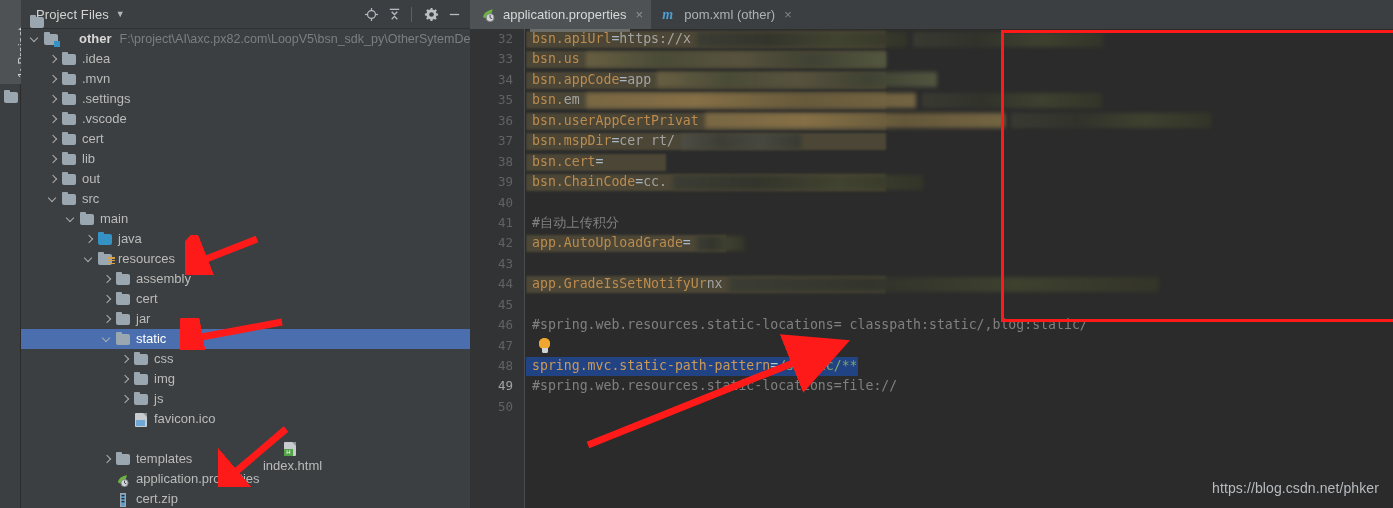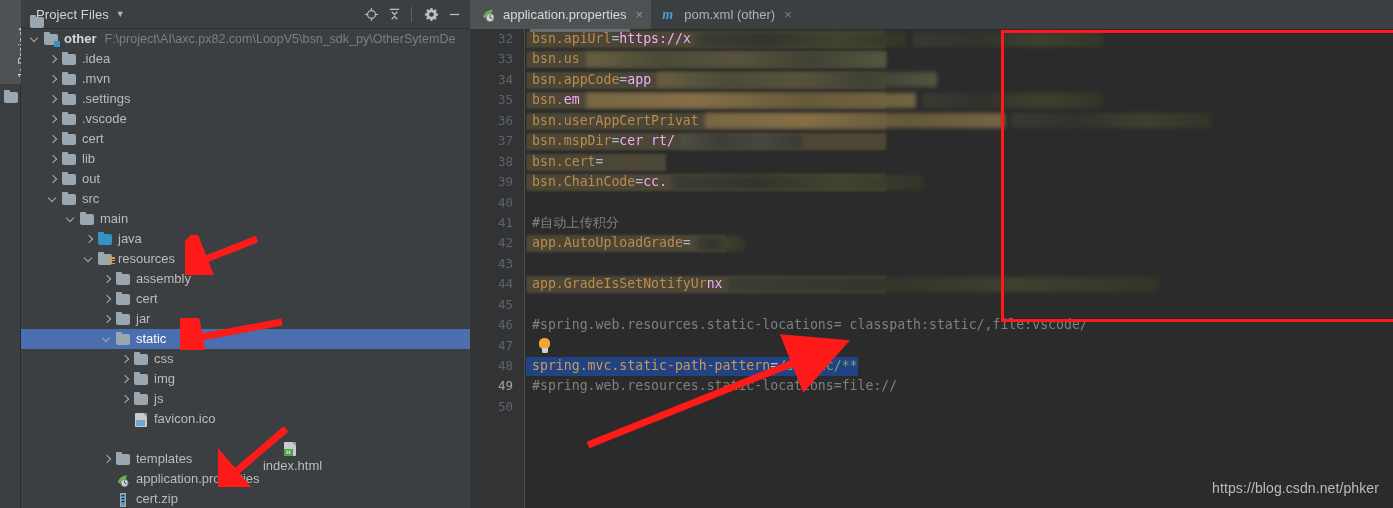--- a/index.html
+++ b/index.html
@@ -124,21 +124,21 @@
     position: relative;
   }
   .tree-row .arrow.none { visibility: hidden; }
   .tree-row .ficon {
     width: 16px; height: 16px;
     flex: none;
     margin-right: 5px;
     position: relative;
   }
   .tree-row .label { line-height: 20px; }
-  .tree-row .label.bold { font-weight: bold; color: #d8d8d8; }
+  .tree-row .label.bold { font-weight: bold; color: #d8d8d8; margin-left: 15px; }
   .tree-row .path {
     color: #7b7f82;
     margin-left: 8px;
     font-size: 12.5px;
   }
 
   
   .folder {
     position: absolute;
     left: 1px; top: 3px;
@@ -309,21 +309,21 @@
   }
   .cline {
     height: 20.45px;
     line-height: 20.45px;
     white-space: nowrap;
     padding-left: 6px;
     position: relative;
   }
   .key { color: #bc8b4f; }
   .eq { color: #a9b7c6; }
-  .val { color: #f0abfc; }
+  .val { color: #a3a3a3; }
   .cmt { color: #808080; }
   .sel-line {
     background: #214283;
   }
   .sel-line .key { color: #cc9a58; }
   .sel-line .val { color: #7fa46a; }
   .sel-line .eq  { color: #b8c4d0; }
 
   
   .blur {
@@ -735,21 +735,21 @@
         <div class="cline"><span class="hl-band" style="width: 360px;"></span><span class="key" style="position: relative;">bsn.userAppCertPrivat</span><span class="eq" style="position: relative;"></span><span class="val" style="position: relative;"></span><span class="blur bl-brown" style="width: 300px; margin-left: 6px;"></span><span class="blur bl-dark" style="width: 200px; margin-left: 6px;"></span></div>
         <div class="cline"><span class="hl-band" style="width: 360px;"></span><span class="key" style="position: relative; margin-top: 33px;">bsn.mspDir</span><span class="eq" style="position: relative;">=</span><span class="val" style="position: relative;">cer      rt/</span><span class="blur bl-gray" style="width: 120px; margin-left: 6px;"></span></div>
         <div class="cline"><span class="hl-band" style="width: 140px;"></span><span class="key" style="position: relative;">bsn.cert</span><span class="eq" style="position: relative;">=</span><span class="val" style="position: relative;"></span></div>
         <div class="cline"><span class="hl-band" style="width: 360px;"></span><span class="key" style="position: relative;">bsn.ChainCode</span><span class="eq" style="position: relative;">=</span><span class="val" style="position: relative;">cc.</span><span class="blur bl-dark" style="width: 250px; margin-left: 6px;"></span></div>
         <div class="cline">&nbsp;</div>
         <div class="cline"><span class="cmt">#自动上传积分</span></div>
         <div class="cline"><span class="hl-band" style="width: 200px;"></span><span class="key" style="position: relative;">app.AutoUploadGrade</span><span class="eq" style="position: relative;">=</span><span class="val" style="position: relative;"></span><span class="blur bl-dark" style="width: 48px; margin-left: 6px;"></span></div>
         <div class="cline">&nbsp;</div>
         <div class="cline"><span class="hl-band" style="width: 360px;"></span><span class="key" style="position: relative;">app.GradeIsSetNotifyUr</span><span class="eq" style="position: relative;"></span><span class="val" style="position: relative;">nx</span><span class="blur bl-dark" style="width: 430px; margin-left: 6px;"></span></div>
         <div class="cline">&nbsp;</div>
-        <div class="cline"><span class="cmt">#spring.web.resources.static-locations= classpath:static/,file:vscode/</span></div>
+        <div class="cline"><span class="cmt">#spring.web.resources.static-locations= classpath:static/,blog:static/</span></div>
         <div class="cline"><span class="bulb">
             <span class="glass"></span>
             <span class="base"></span>
           </span><span class="bulb">
             <span class="glass"></span>
             <span class="base"></span>
           </span>&nbsp;</div>
         <div class="cline sel-line" style="background: transparent; position: relative; z-index: 0;"><span class="key">spring.mvc.static-path-pattern</span><span class="eq">=</span><span class="val">/static/**</span><span style="position: absolute; left: 0px; top: 1px; height: 19px; width: 332px; background: rgb(33, 66, 131); z-index: -1;"></span></div>
         <div class="cline"><span class="cmt">#spring.web.resources.static-locations=file://</span></div>
       </div>

